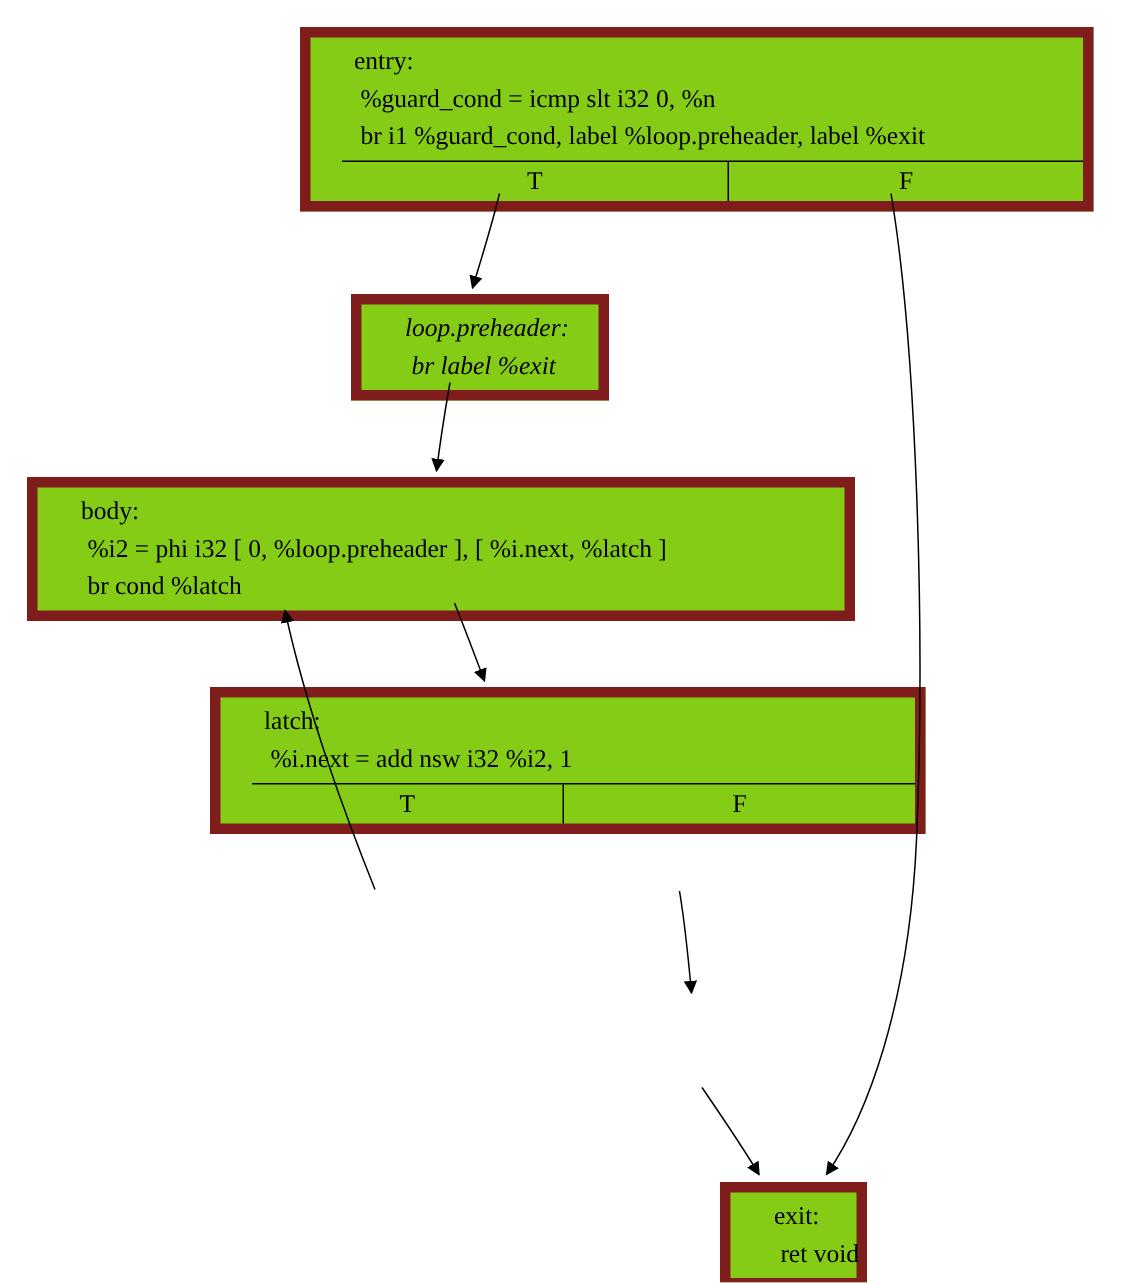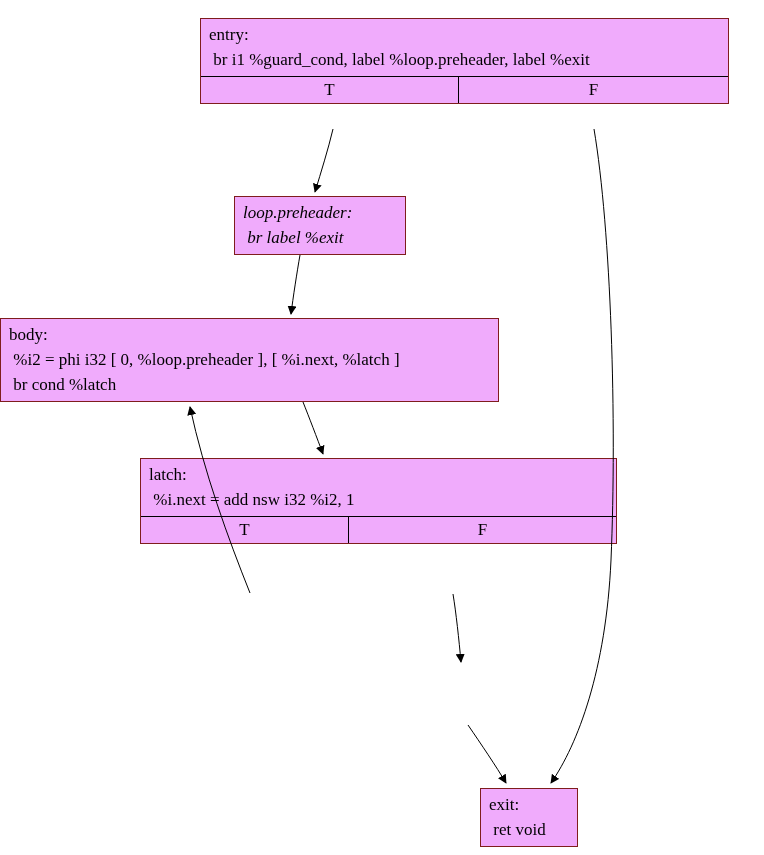--- a/index.html
+++ b/index.html
@@ -15,23 +15,24 @@
   .edges {
     position: absolute;
     left: 0; top: 0;
     width: 764px; height: 855px;
     z-index: 2;
     pointer-events: none;
   }
   .node {
     position: absolute;
     z-index: 1;
-    border: 1px solid #7f1d1d;
-    background: #f0abfc;
+    border: 7px solid #7f1d1d;
+    background: #84cc16;
     font-size: 17px;
+    padding-left: 21px;
   }
   .node-text { padding: 3px 6px 4px 8px; }
   .code-line { white-space: pre; line-height: 25px; }
   .branch-row { display: flex; border-top: 1px solid #000; }
   .branch-cell {
     height: 26px;
     line-height: 26px;
     text-align: center;
     font-size: 17px;
   }
@@ -39,36 +40,37 @@
   .branch-cell.rest { flex: 1; }
 </style>
 </head>
 <body>
 
 <div class="canvas">
 
   <div class="node" style="left:200px; top:18px; width:529px;">
     <div class="node-text">
       <div class="code-line">entry:</div>
+      <div class="code-line"> %guard_cond = icmp slt i32 0, %n</div>
       <div class="code-line"> br i1 %guard_cond, label %loop.preheader, label %exit</div>
     </div>
     <div class="branch-row">
       <div class="branch-cell first" style="width:258px;">T</div>
       <div class="branch-cell rest">F</div>
     </div>
   </div>
 
   <div class="node" style="left:234px; top:196px; width:172px;font-style:italic;">
     <div class="node-text">
       <div class="code-line">loop.preheader:</div>
       <div class="code-line"> br label %exit</div>
     </div>
   </div>
 
-  <div class="node" style="left:0; top:318px; width:499px;">
+  <div class="node" style="left:18px; top:318px; width:552px;">
     <div class="node-text">
       <div class="code-line">body:</div>
       <div class="code-line"> %i2 = phi i32 [ 0, %loop.preheader ], [ %i.next, %latch ]</div>
       <div class="code-line"> br cond %latch</div>
     </div>
   </div>
 
   <div class="node" style="left:140px; top:458px; width:477px;">
     <div class="node-text">
       <div class="code-line">latch:</div>

